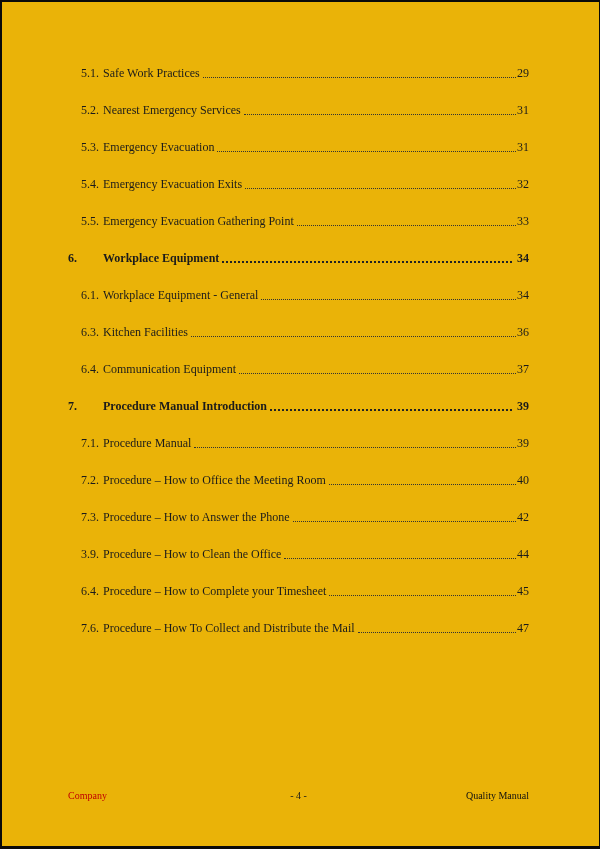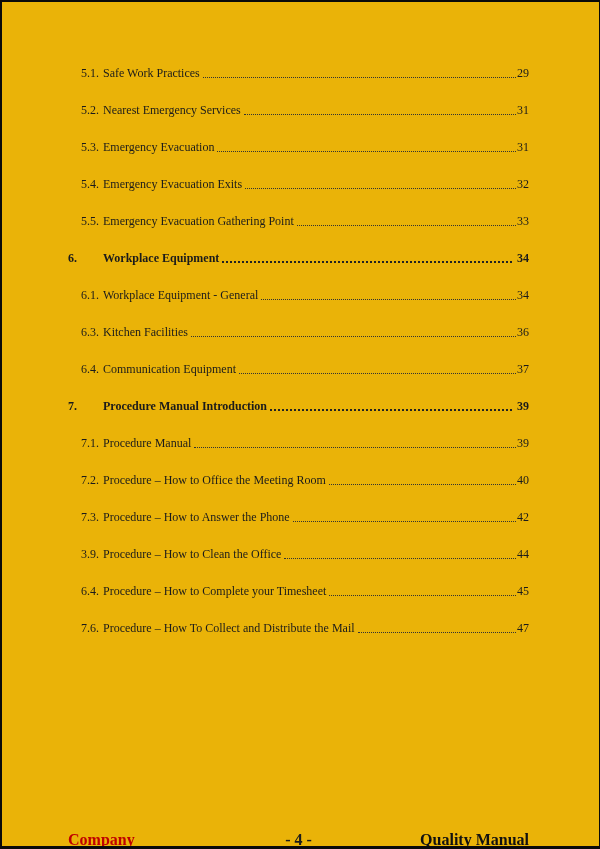--- a/index.html
+++ b/index.html
@@ -49,24 +49,23 @@
   }
   .pagenum { flex: none; }
   .footer {
     position: absolute;
     left: 66px;
     right: 70px;
     top: 787px;
     display: grid;
     grid-template-columns: 1fr auto 1fr;
     align-items: baseline;
-    font-size: 16px;
-    font-weight: bold;
+    font-size: 10px;
+    font-weight: normal;
     line-height: 14px;
-    margin-top: 44px;
   }
   .footer .f-left { justify-self: start; }
   .footer .f-center { justify-self: center; }
   .footer .f-right { justify-self: end; color: #111111; }
 </style>
 </head>
 <body>
 
 <div class="page">
 

